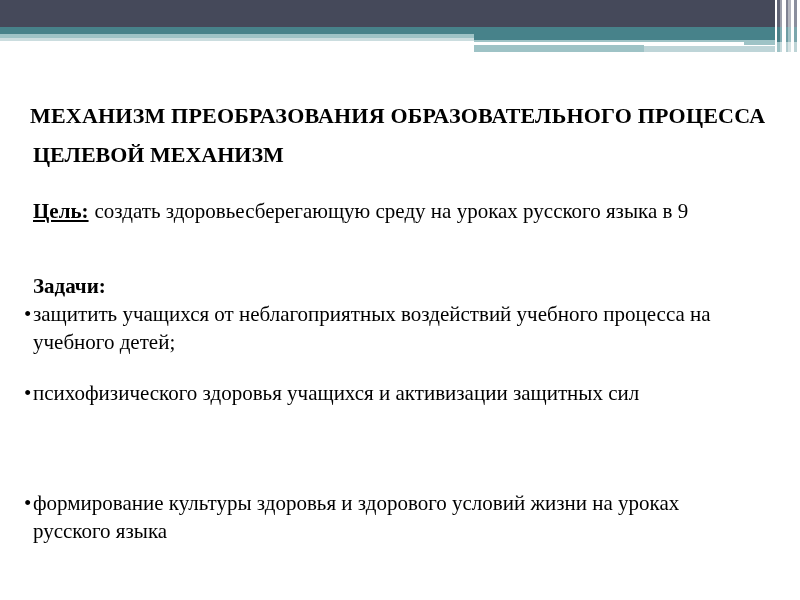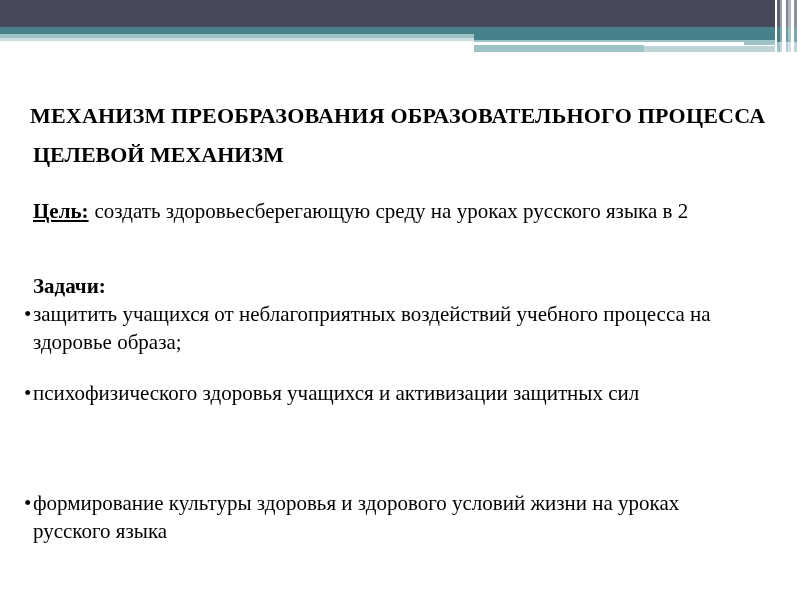--- a/index.html
+++ b/index.html
@@ -64,31 +64,31 @@
   <div class="vs vs3"></div>
   <div class="vs vs4"></div>
   <div class="vs vs5"></div>
 
   <div class="txt title">МЕХАНИЗМ ПРЕОБРАЗОВАНИЯ ОБРАЗОВАТЕЛЬНОГО ПРОЦЕССА</div>
 
   <div class="txt section">ЦЕЛЕВОЙ МЕХАНИЗМ</div>
 
   <div class="txt body-block goal">
     <div class="line">
-      <span class="bold-label">Цель:</span><span>создать здоровьесберегающую среду на уроках русского языка в 2</span>
+      <span class="bold-label">Цель:</span><span>создать здоровьесберегающую среду на уроках русского языка в 9</span>
     </div>
   </div>
 
   <div class="txt body-block tasks-head">Задачи:</div>
 
   <div class="txt body-block bullet-item-1">
     <div class="line">
       <span class="bullet-marker">•</span><span>защитить учащихся от неблагоприятных воздействий учебного процесса на</span>
     </div>
-    <div class="line">здоровье образа;</div>
+    <div class="line">учебного детей;</div>
   </div>
 
   <div class="txt body-block bullet-item-2">
     <div class="line">
       <span class="bullet-marker">•</span>
     </div>
     <div class="line">психофизического здоровья учащихся и активизации защитных сил</div>
   </div>
 
   <div class="txt body-block bullet-item-3">

